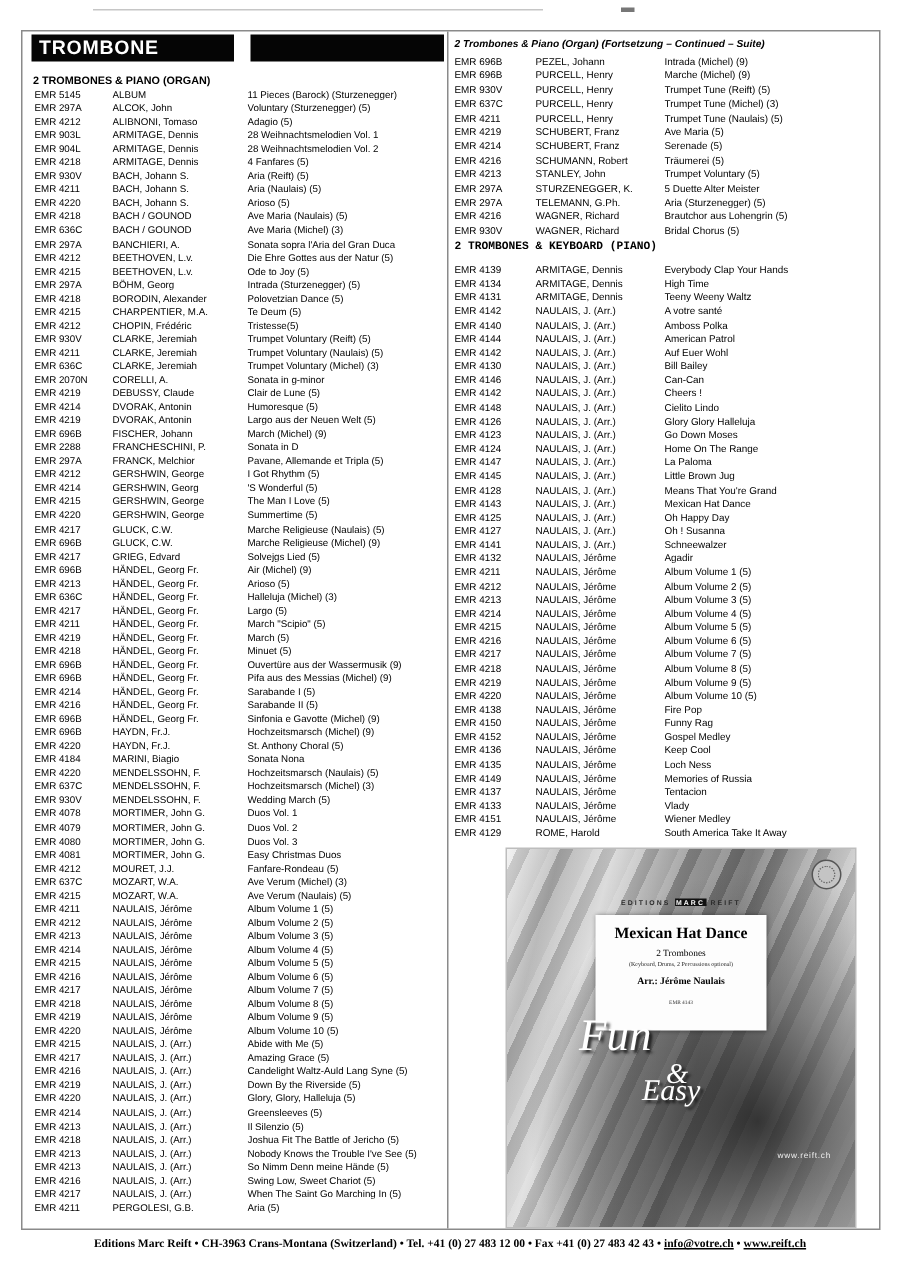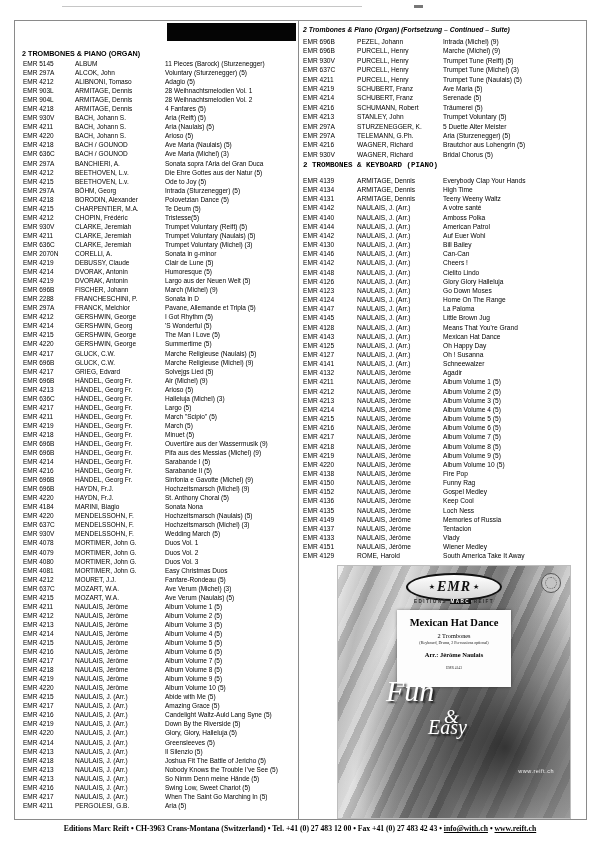--- a/index.html
+++ b/index.html
@@ -62,20 +62,23 @@
 </style>
 </head>
 <body>
 
 <div class="topline"></div>
 <div class="topdash"></div>
 
 <div class="content">
   <div class="divider"></div>
 
+  <div class="bar bar1">
+    <span class="t">TROMBONE</span>
+  </div>
   <div class="bar bar2"></div>
 
   <div class="sec-title left-title">2 TROMBONES &amp; PIANO (ORGAN)</div>
 
   <div class="list organ-list">
 
       <div class="row">
         <span class="c0">EMR 5145</span>
         <span class="c1">ALBUM</span>
         <span class="c2">11 Pieces (Barock) (Sturzenegger)</span>
@@ -908,34 +911,29 @@
       </div>
 
       <div class="row">
         <span class="c0">EMR 4129</span>
         <span class="c1">ROME, Harold</span>
         <span class="c2">South America Take It Away</span>
       </div>
     </div>
 
   <div class="cover">
-    <div class="logo">
-      <span class="star">★</span>
-      <span class="emr">EMR</span>
-      <span class="star">★</span>
-    </div>
     <div class="editions"><span>EDITIONS </span><span class="hl">MARC</span><span> REIFT</span></div>
     <div class="stamp"></div>
     <div class="whitebox">
       <div class="wb-title">Mexican Hat Dance</div>
       <div class="wb-sub">2 Trombones</div>
       <div class="wb-sub2">(Keyboard, Drums, 2 Percussions optional)</div>
       <div class="wb-arr">Arr.: Jérôme Naulais</div>
       <div class="wb-ref">EMR 4143</div>
     </div>
     <div class="funword fun">Fun</div>
     <div class="funword amp">&amp;</div>
     <div class="funword easy">Easy</div>
     <div class="cover-url">www.reift.ch</div>
   </div>
 </div>
 
-<div class="footer"><span>Editions Marc Reift • CH-3963 Crans-Montana (Switzerland) • Tel. +41 (0) 27 483 12 00 • Fax +41 (0) 27 483 42 43 • </span><a href="#">info@with.ch</a><span> • </span><a href="#">www.reift.ch</a></div>
+<div class="footer"><span>Editions Marc Reift • CH-3963 Crans-Montana (Switzerland) • Tel. +41 (0) 27 483 12 00 • Fax +41 (0) 27 483 42 43 • </span><a href="#">info@votre.ch</a><span> • </span><a href="#">www.reift.ch</a></div>
 
 </body></html>

